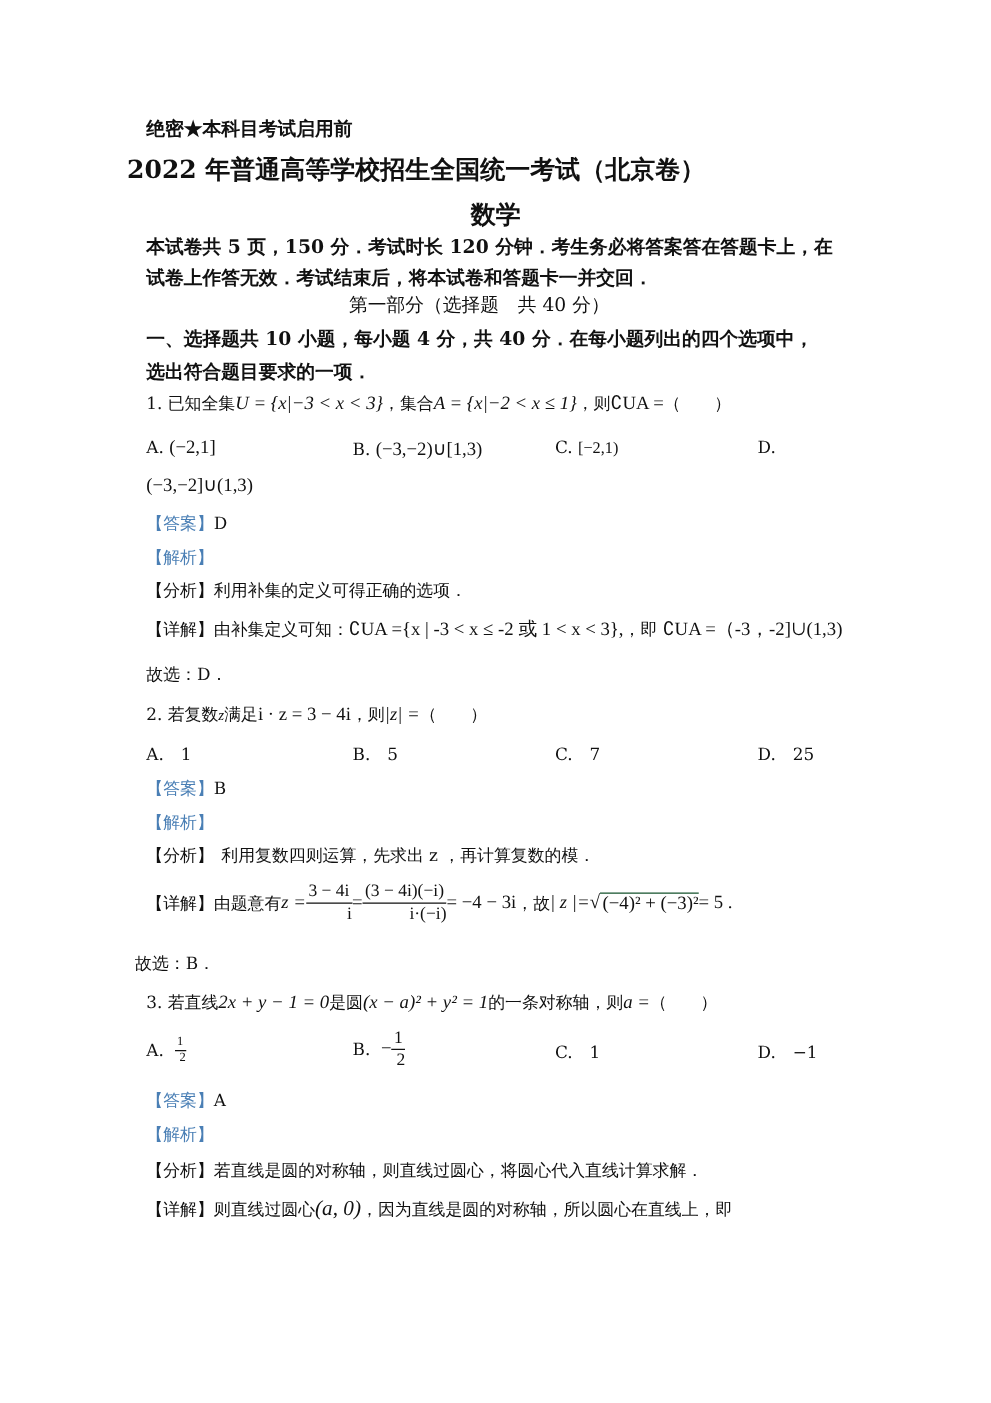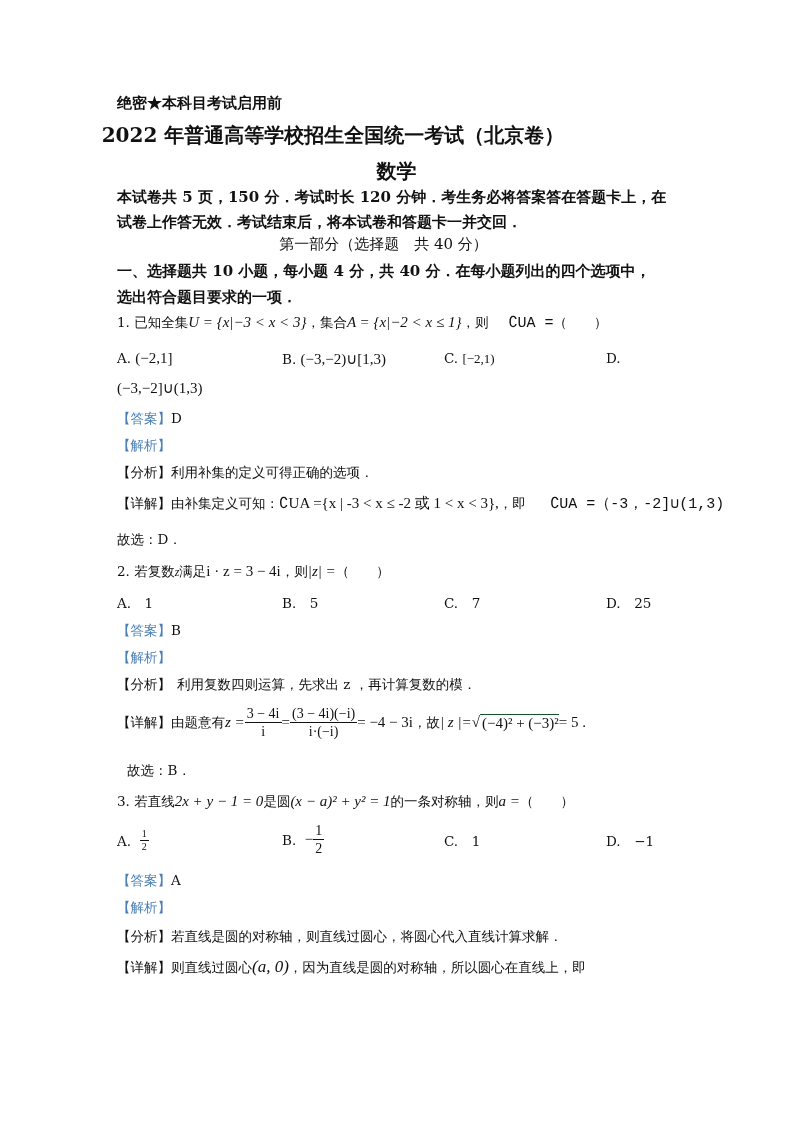--- a/index.html
+++ b/index.html
@@ -11,22 +11,22 @@
     .abs { position: absolute; white-space: nowrap; }
     .h-secret { left: 117px; top: 94px; font-size: 15px; font-weight: bold; }
     .h-title { left: 0; width: 666px; text-align: center; top: 122px; font-size: 20px; font-weight: bold; }
     .h-subject { left: 0; width: 793px; text-align: center; top: 158px; font-size: 20px; font-weight: bold; }
     .instr { left: 117px; font-size: 15px; font-weight: bold; }
     .part { left: 0; width: 767px; text-align: center; top: 235px; font-size: 15px; }
     .t { font-size: 13.5px; }
     .label { color: #4a7fb5; }
     .math { font-family: "Liberation Serif", serif; font-style: italic; font-size: 15px; }
     .mathup { font-family: "Liberation Serif", serif; font-size: 15px; }
-    .sans { font-family: Liberation Mono, monospace; font-size: 15px; margin-left: 20px; }
-    .frac { display: inline-flex; flex-direction: column; align-items: center; vertical-align: middle; font-family: "Liberation Serif", serif; font-size: 14px; line-height: 17px; }
+    .sans { font-family: Liberation Serif, serif; font-size: 15px; }
+    .frac { display: inline-flex; flex-direction: column; align-items: flex-end; vertical-align: middle; font-family: "Liberation Serif", serif; font-size: 14px; line-height: 17px; }
     .frac .num { border-bottom: 1px solid #111; padding: 0 2px; }
     .frac.small { font-size: 10px; line-height: 12px; }
     .sqrt { border-top: 1px solid #14532d; padding-left: 2px; }
     .opt { position: absolute; font-size: 13.5px; }
   </style>
 </head>
 <body>
 
 <div class="abs h-secret">绝密★本科目考试启用前</div>
 <div class="abs h-title">2022 年普通高等学校招生全国统一考试（北京卷）</div>
@@ -80,21 +80,21 @@
       <span class="num">(3 − 4i)(−i)</span>
       <span>i·(−i)</span>
     </span>
   <span class="mathup">= −4 − 3i</span>
     <span>，故</span>
     <span class="math">| z |=</span>
     <span class="mathup">√</span>
     <span class="mathup sqrt">(−4)² + (−3)²</span>
     <span class="mathup">= 5 .</span>
 </div>
-<div class="abs t" style="left:127px; top:762px">故选：B．</div>
+<div class="abs t" style="left:108px; top:762px">故选：B．</div>
 
 <div class="abs t" style="left:117px; top:793px">
   <span>3.</span>
   <span>若直线</span><span class="math">2x + y − 1 = 0</span><span>是圆</span><span class="math">(x − a)² + y² = 1</span><span>的一条对称轴，则</span><span class="math">a =</span><span>（　　）</span>
 </div>
 <div class="opt" style="left:117px; top:828px; display:flex; align-items:center;"><span>A.</span>&nbsp;&nbsp;<span class="frac small">
       <span class="num">1</span>
       <span>2</span>
     </span></div>
 <div class="opt" style="left:282px; top:822px; display:flex; align-items:center;"><span>B.</span>&nbsp;&nbsp;<span class="mathup">−</span><span class="frac">

